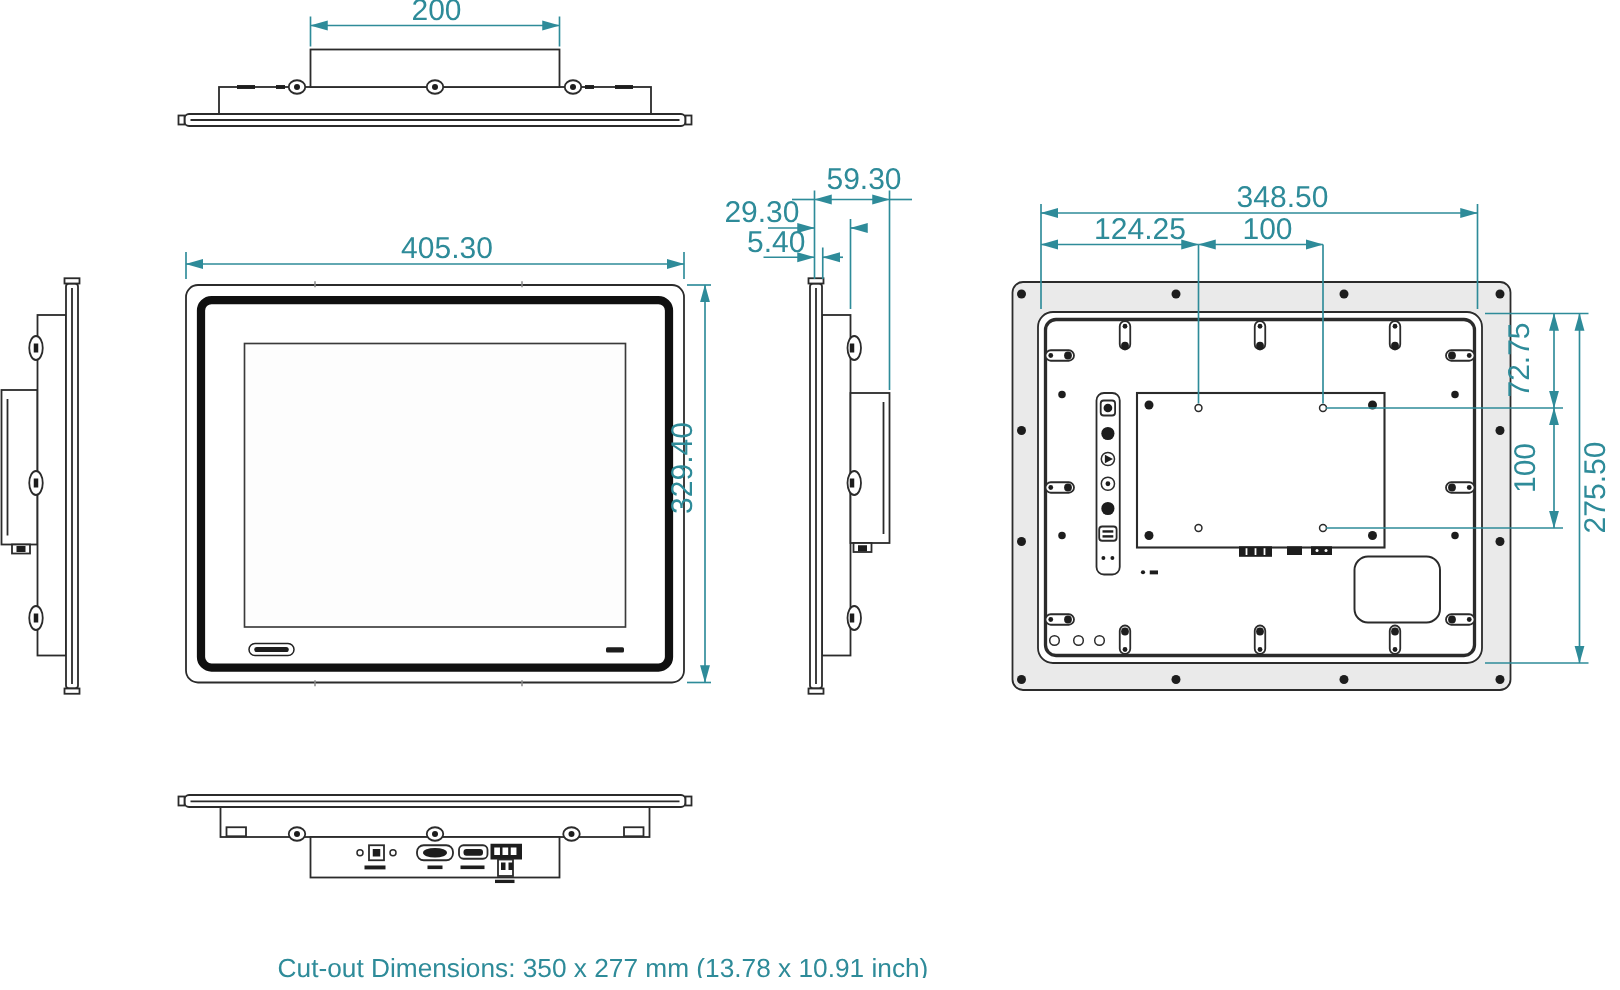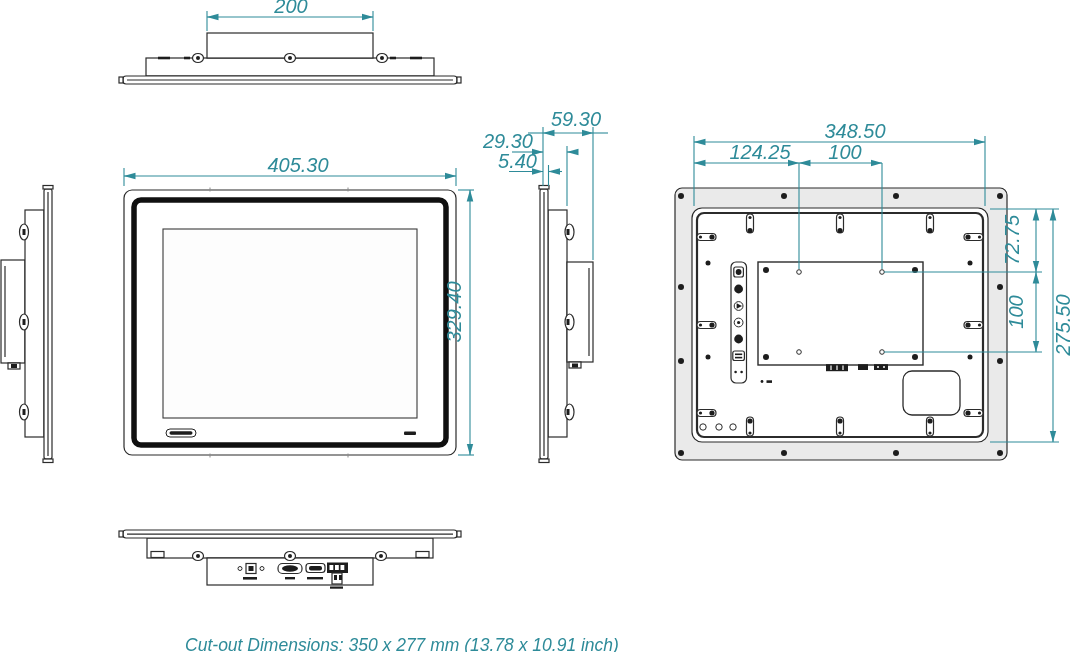--- a/index.html
+++ b/index.html
@@ -1,17 +1,17 @@
 <!DOCTYPE html>
 <html><head>
 <meta charset="utf-8">
 <style>
   html,body { margin:0; padding:0; background:#ffffff; }
   #canvas { position:relative; width:1080px; height:652px; background:#fff; overflow:hidden;
-            font-family:"Liberation Sans", sans-serif;font-style:italic; }
+            font-family:"Liberation Sans", sans-serif; }
   .ol    { fill:#ffffff; stroke:#2b2b2b; stroke-width:1.2; }
   .olg   { fill:#eaeaea; stroke:#2b2b2b; stroke-width:1.2; }
   .ln    { fill:none; stroke:#2b2b2b; stroke-width:1.2; }
   .lnth  { fill:none; stroke:#2b2b2b; stroke-width:2.2; }
   .bezel { fill:#ffffff; stroke:#101010; stroke-width:5.5; }
   .dk    { fill:#1d1d1d; stroke:none; }
   .wt    { fill:#ffffff; stroke:none; }
   .hole  { fill:#ffffff; stroke:#2b2b2b; stroke-width:1; }
   .dim   { fill:none; stroke:#2e8b99; stroke-width:1.1; }
   .dimtxt   { fill:#2e8b99; font-size:20px; font-family:"Liberation Sans", sans-serif; }

